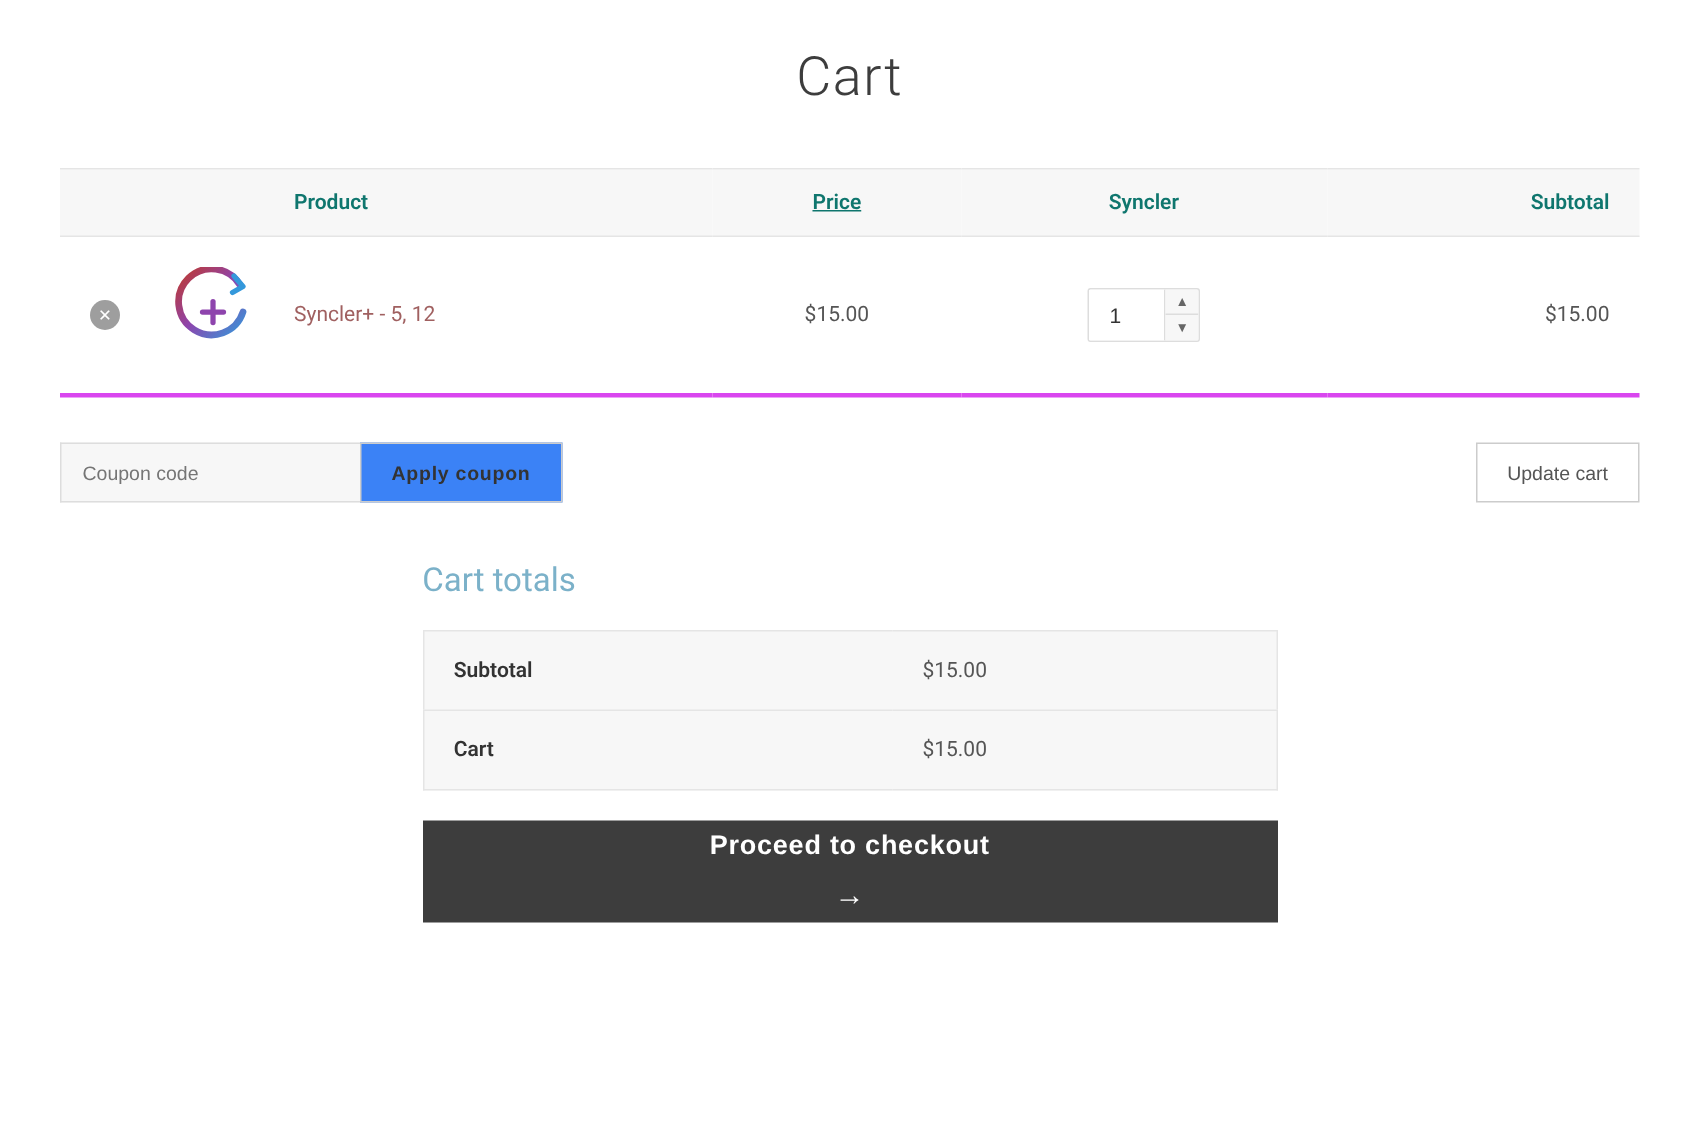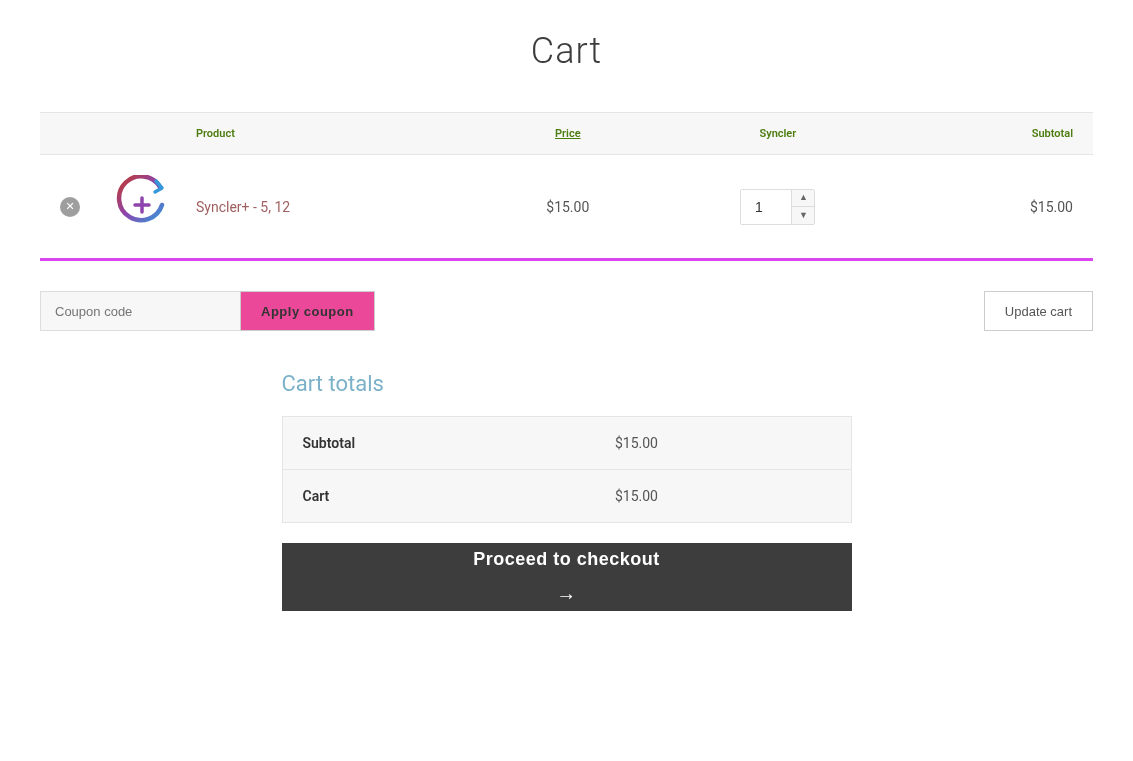--- a/index.html
+++ b/index.html
@@ -29,22 +29,22 @@
       margin-bottom: 30px;
     }
     .cart-table thead tr {
       background: #f7f7f7;
       border-top: 1px solid #e5e5e5;
       border-bottom: 1px solid #e5e5e5;
     }
     .cart-table thead th {
       padding: 14px 12px;
       font-weight: 600;
-      font-size: 11px;
-      color: #4d7c0f;
+      font-size: 14px;
+      color: #0f766e;
       text-transform: none;
     }
     .cart-table thead th.col-remove { width: 60px; }
     .cart-table thead th.col-thumb { width: 80px; }
     .cart-table thead th.col-product { text-align: left; }
     .cart-table thead th.col-price { text-align: center; text-decoration: underline; }
     .cart-table thead th.col-qty { text-align: center; }
     .cart-table thead th.col-subtotal { text-align: right; padding-right: 20px; }
     .cart-table tbody tr {
       border-bottom: 3px solid #d946ef;
@@ -159,21 +159,21 @@
       border-radius: 0;
       font-size: 13px;
       color: #999;
       background: #f7f7f7;
       width: 200px;
       outline: none;
     }
     .apply-coupon-btn {
       height: 40px;
       padding: 0 20px;
-      background: #ec4899;
+      background: #3b82f6;
       border: 1px solid #ccc;
       font-size: 13px;
       font-weight: 700;
       color: #333;
       cursor: pointer;
       letter-spacing: 0.5px;
       text-transform: none;
     }
     .update-cart-btn {
       height: 40px;

